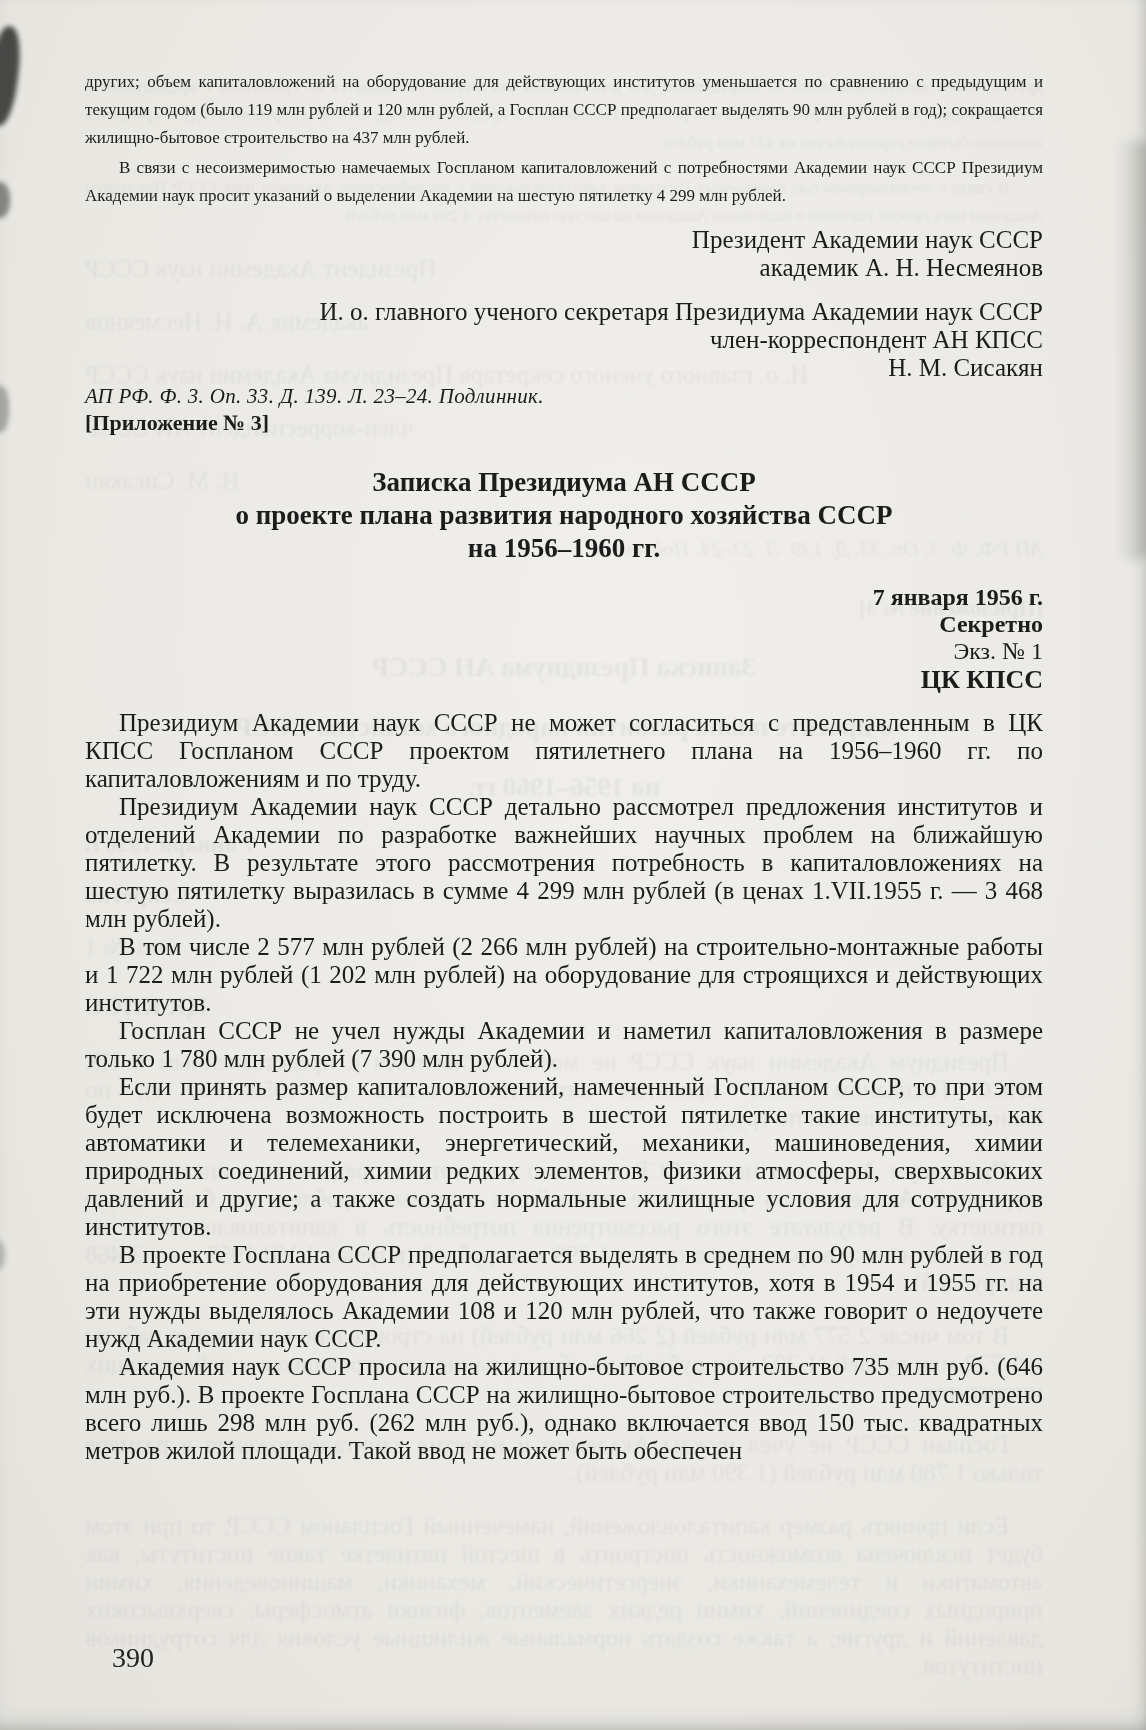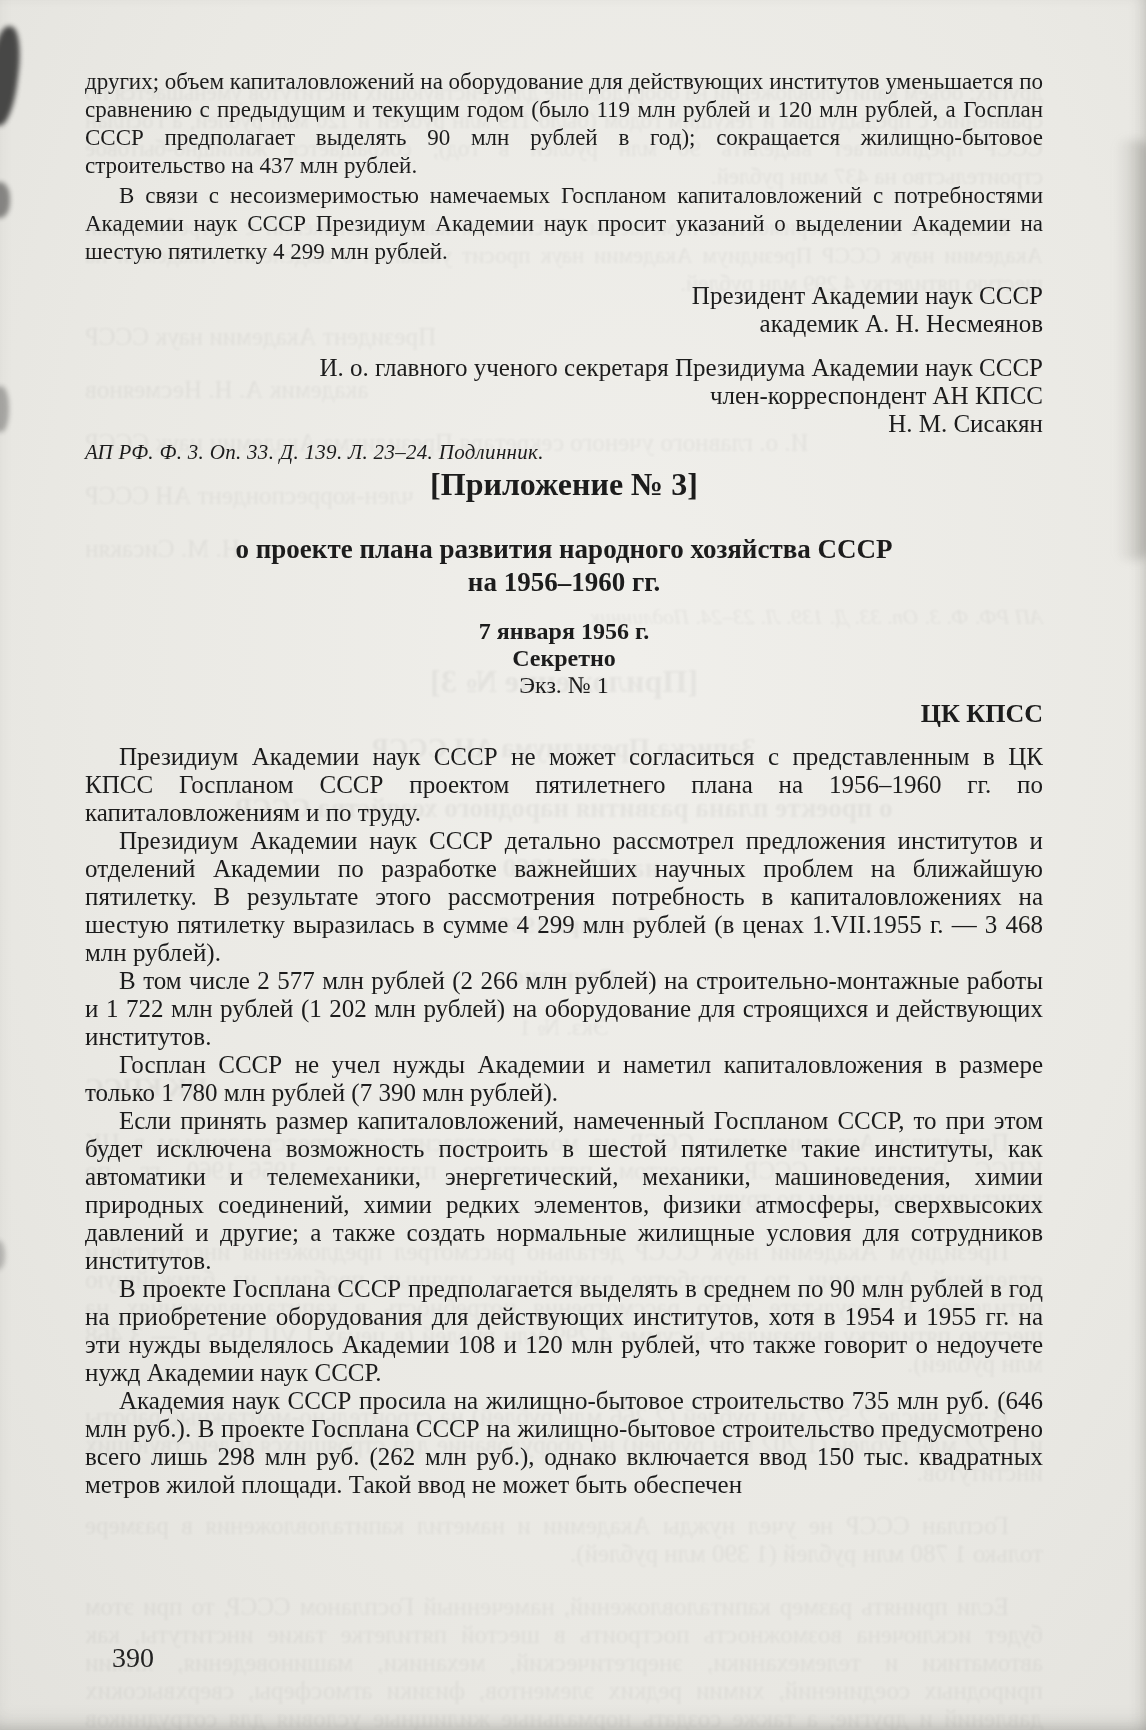--- a/index.html
+++ b/index.html
@@ -34,29 +34,29 @@
   
   .bleed {
     position:absolute; left:85px; top:56px; width:958px;
     transform:scaleX(-1);
     opacity:.05; filter:blur(1px);
     pointer-events:none;
   }
   
   .content { position:absolute; left:85px; top:68px; width:958px; }
   .content p { margin:0; }
-  .cont-p { font-size:23px; line-height:28px; text-align:justify; }
+  .cont-p { font-size:17px; line-height:28px; text-align:justify; }
   .cont-p.second { margin-top:2px; text-indent:34px; }
   .sig { text-align:right; font-size:25px; line-height:28px; }
   .sig.group-a { margin-top:16px; }
   .sig.group-b { margin-top:16px; }
   .archive { margin-top:40px; font-style:italic; font-size:21px; line-height:28px; letter-spacing:.3px; }
-  .appendix { margin-top:32px; text-align:center; font-weight:bold; font-size:32px; }
+  .appendix { margin-top:32px; text-align:left; font-weight:bold; font-size:22px; }
   .doc-title { margin-top:30px; text-align:center; font-weight:bold; font-size:27px; line-height:33px; }
-  .meta { margin-top:19px; text-align:center; font-size:24px; line-height:27px; }
+  .meta { margin-top:19px; text-align:right; font-size:24px; line-height:27px; }
   .meta .b { font-weight:bold; }
   .addressee { margin-top:32px; text-align:right; font-weight:bold; font-size:26px; }
   .bp { font-size:25px; line-height:28px; text-align:justify; text-indent:34px; }
   .bp.first { margin-top:14px; }
   .pagenum { position:absolute; left:88px; top:1642px; font-size:28px; color:#222;margin-left:24px; }
 </style>
 </head>
 <body>
 
 <div class="page">
@@ -123,20 +123,21 @@
       <p>И. о. главного ученого секретаря Президиума Академии наук СССР</p>
       <p>член-корреспондент АН КПСС</p>
       <p>Н. М. Сисакян</p>
     </div>
 
     <p class="archive">АП РФ. Ф. 3. Оп. 33. Д. 139. Л. 23–24. Подлинник.</p>
 
     <p class="appendix">[Приложение № 3]</p>
 
     <div class="doc-title">
+      <p>Записка Президиума АН СССР</p>
       <p>о проекте плана развития народного хозяйства СССР</p>
       <p>на 1956–1960 гг.</p>
     </div>
 
     <div class="meta">
       <p class="b">7 января 1956 г.</p>
       <p class="b">Секретно</p>
       <p>Экз. № 1</p>
     </div>
 

